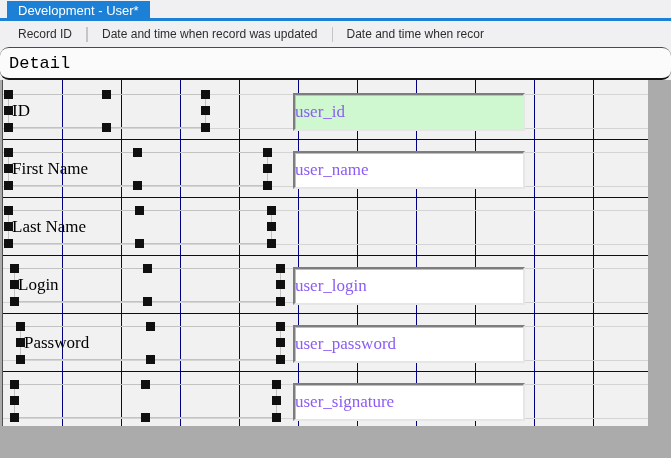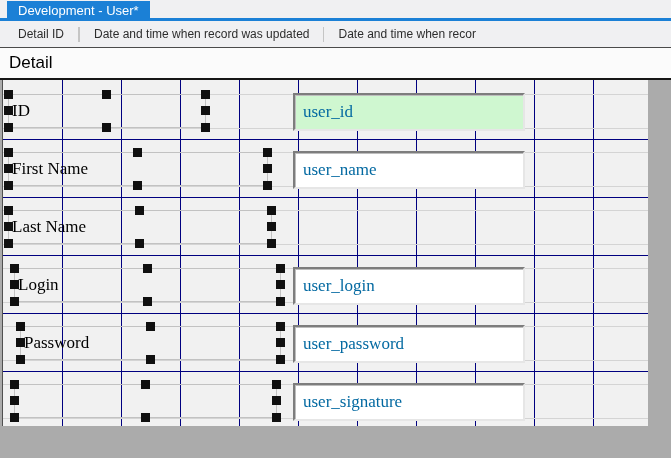--- a/index.html
+++ b/index.html
@@ -21,57 +21,57 @@
   
   .toolbar{
     height:26px;display:flex;align-items:center;background:var(--chrome);
     font-size:12px;color:#2d2d2d;white-space:nowrap;overflow:hidden;padding-left:4px;
   }
   .toolbar .item{padding:0 14px;flex:none;}
   .toolbar .sep{width:1px;height:15px;background:#c5c5c5;flex:none;}
   
   .detail-band{
     height:30px;background:#fbfbfb;border-top:1px solid #4a4a4a;border-bottom:2px solid #161616;
-    font-family:Liberation Sans, sans-serif;font-size:17px;color:#000;
-    display:flex;align-items:center;padding-left:9px;
+    font-family:Liberation Mono, monospace;font-size:17px;color:#000;
+    display:flex;align-items:center;padding-left:9px;border-radius:9px;
   }
   
   .designer{position:relative;height:378px;background:var(--outside);overflow:hidden;}
   .surface{
     position:absolute;left:2px;top:0;width:646px;height:346px;background:var(--surface);
     border-left:1px solid #505050;box-sizing:border-box;overflow:hidden;
   }
   .vline{position:absolute;top:0;bottom:0;width:1px;background:var(--grid);z-index:1;}
   .hline{position:absolute;left:0;right:0;height:1px;background:var(--grid);z-index:1;}
   .subline{position:absolute;left:0;right:0;height:1px;background:var(--subline);z-index:1;}
   .labelbox{position:absolute;border:1px solid #c2c2c2;z-index:2;box-sizing:border-box;background:transparent;}
   .label-text{
     position:absolute;z-index:3;font-family:"Liberation Serif",serif;font-size:17px;color:#000;
     line-height:34px;white-space:nowrap;
   }
   .handle{position:absolute;width:9px;height:9px;background:var(--handle);z-index:4;}
   .field{
     position:absolute;width:232px;height:38px;z-index:3;background:#fff;
     border:2px solid;border-color:#7d7d7d #e6e6e6 #e6e6e6 #7d7d7d;
     box-shadow:inset 1px 1px 0 #bdbdbd;box-sizing:border-box;
-    font-family:"Liberation Serif",serif;font-size:17px;color:#0369a1;
-    display:flex;align-items:center;padding-left:8px;white-space:nowrap;overflow:hidden;
+    font-family:"Liberation Serif",serif;font-size:17px;color:#8b5cf6;
+    display:flex;align-items:center;white-space:nowrap;overflow:hidden;
   }
   .field.green{background:var(--green);}
 </style>
 </head>
 <body>
 
 <div class="tabstrip">
   <div class="underline"></div>
   <div class="tab">Development - User*</div>
 </div>
 
 <div class="toolbar" id="toolbar">
-    <div class="item">Detail ID</div>
+    <div class="item">Record ID</div>
     <div class="sep"></div>
     <div class="sep"></div>
     <div class="item">Date and time when record was updated</div>
     <div class="sep"></div>
     <div class="item">Date and time when recor</div>
   </div>
 
 <div class="detail-band">
   <span>Detail</span>
 </div>

